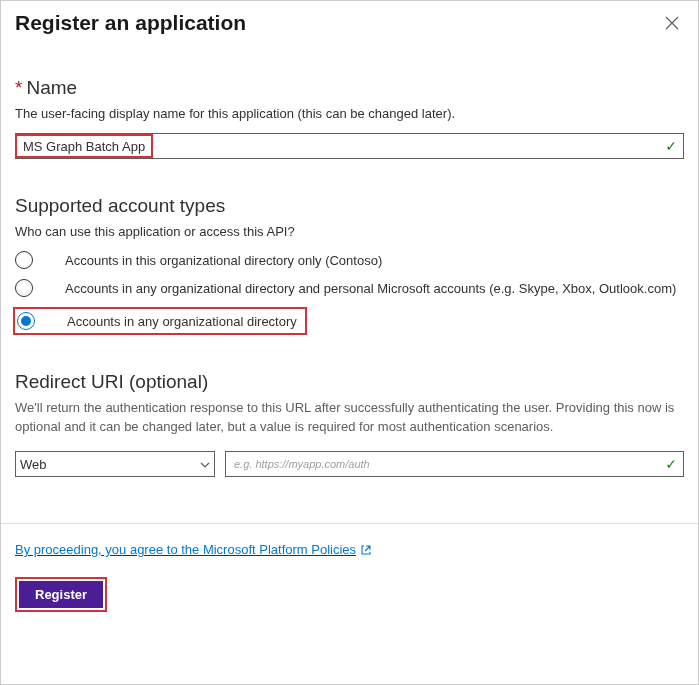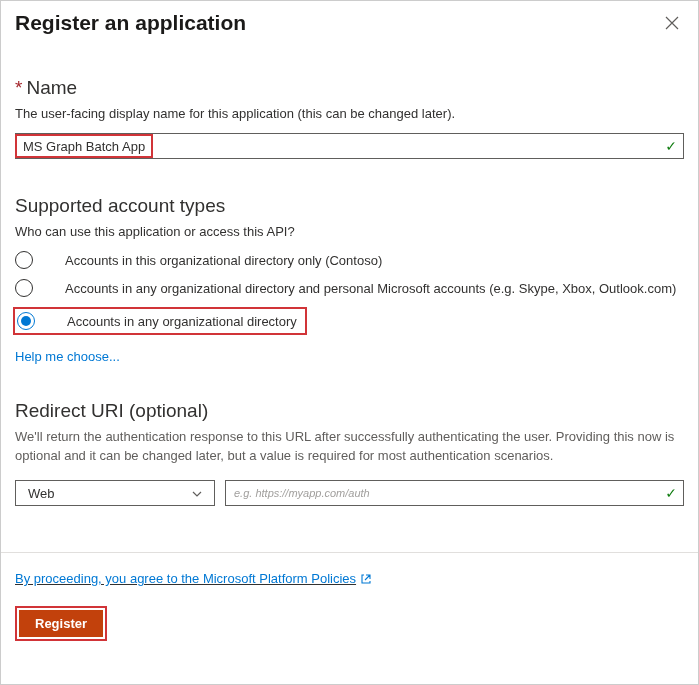--- a/index.html
+++ b/index.html
@@ -135,21 +135,21 @@
       gap: 10px;
       align-items: stretch;
       height: 26px;
     }
     .select-wrap {
       position: relative;
       width: 200px;
       border: 1px solid #605e5c;
       display: flex;
       align-items: center;
-      padding: 0 12px;
+      padding: 0 4px;
       cursor: pointer;
     }
     .select-wrap .chev {
       margin-left: auto;
       font-size: 11px;
       color: #605e5c;
     }
     .url-input-wrap {
       flex: 1;
       position: relative;
@@ -184,21 +184,21 @@
       align-items: center;
       gap: 4px;
     }
     .ext-icon { width: 12px; height: 12px; }
     .register-wrap {
       border: 2px solid #d13438;
       display: inline-block;
       padding: 2px;
     }
     .register-btn {
-      background: #c2410c;
+      background: #4c1d95;
       color: #fff;
       border: none;
       font-size: 13px;
       font-weight: 600;
       padding: 6px 16px;
       cursor: pointer;
     }
   </style>
 </head>
 <body>
@@ -237,23 +237,20 @@
     <span class="radio-label">Accounts in any organizational directory and personal Microsoft accounts (e.g. Skype, Xbox, Outlook.com)</span>
   </div>
 
   <div class="radio-row highlight">
     <span class="radio-circle selected">
         <span class="radio-dot"></span>
       </span>
     <span class="radio-label">Accounts in any organizational directory</span>
   </div>
 
-  <div class="link-row">
-    <span class="link">Help me choose...</span>
-  </div>
 
   <div class="section-label">Redirect URI (optional)</div>
   <div class="subhelp">We'll return the authentication response to this URL after successfully authenticating the user. Providing this now is optional and it can be changed later, but a value is required for most authentication scenarios.</div>
 
   <div class="redirect-row">
     <div class="select-wrap">
       <span>Web</span>
       <span class="chev">
         <svg width="10" height="6" viewBox="0 0 10 6">
             <path d="M1 1 L5 5 L9 1" stroke="#605e5c" stroke-width="1.2" fill="none"></path>

